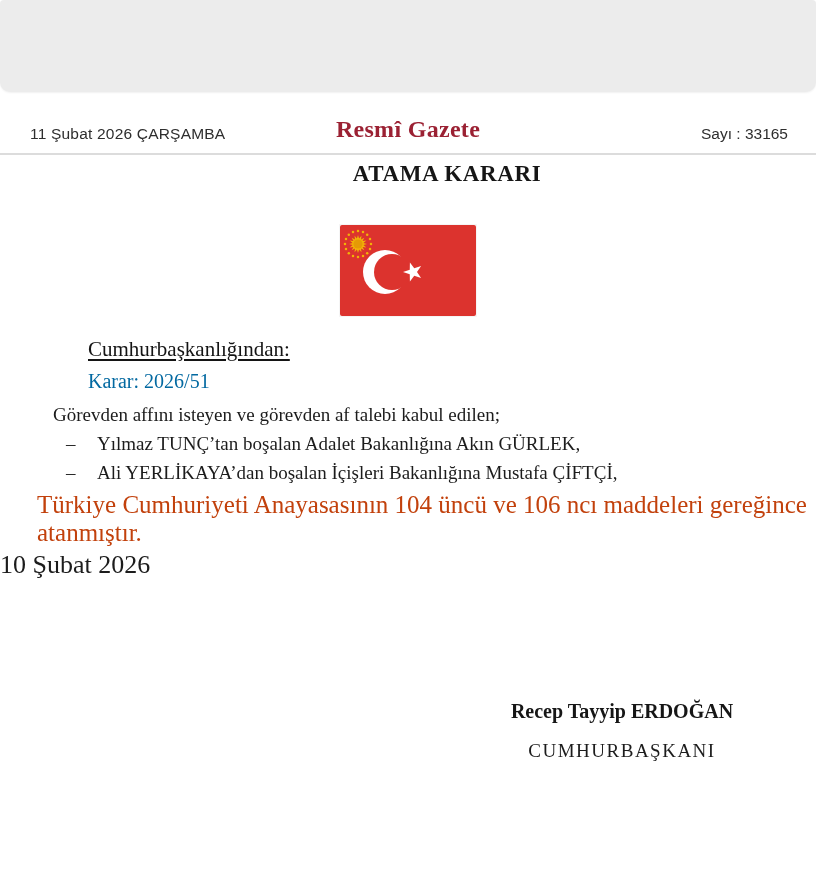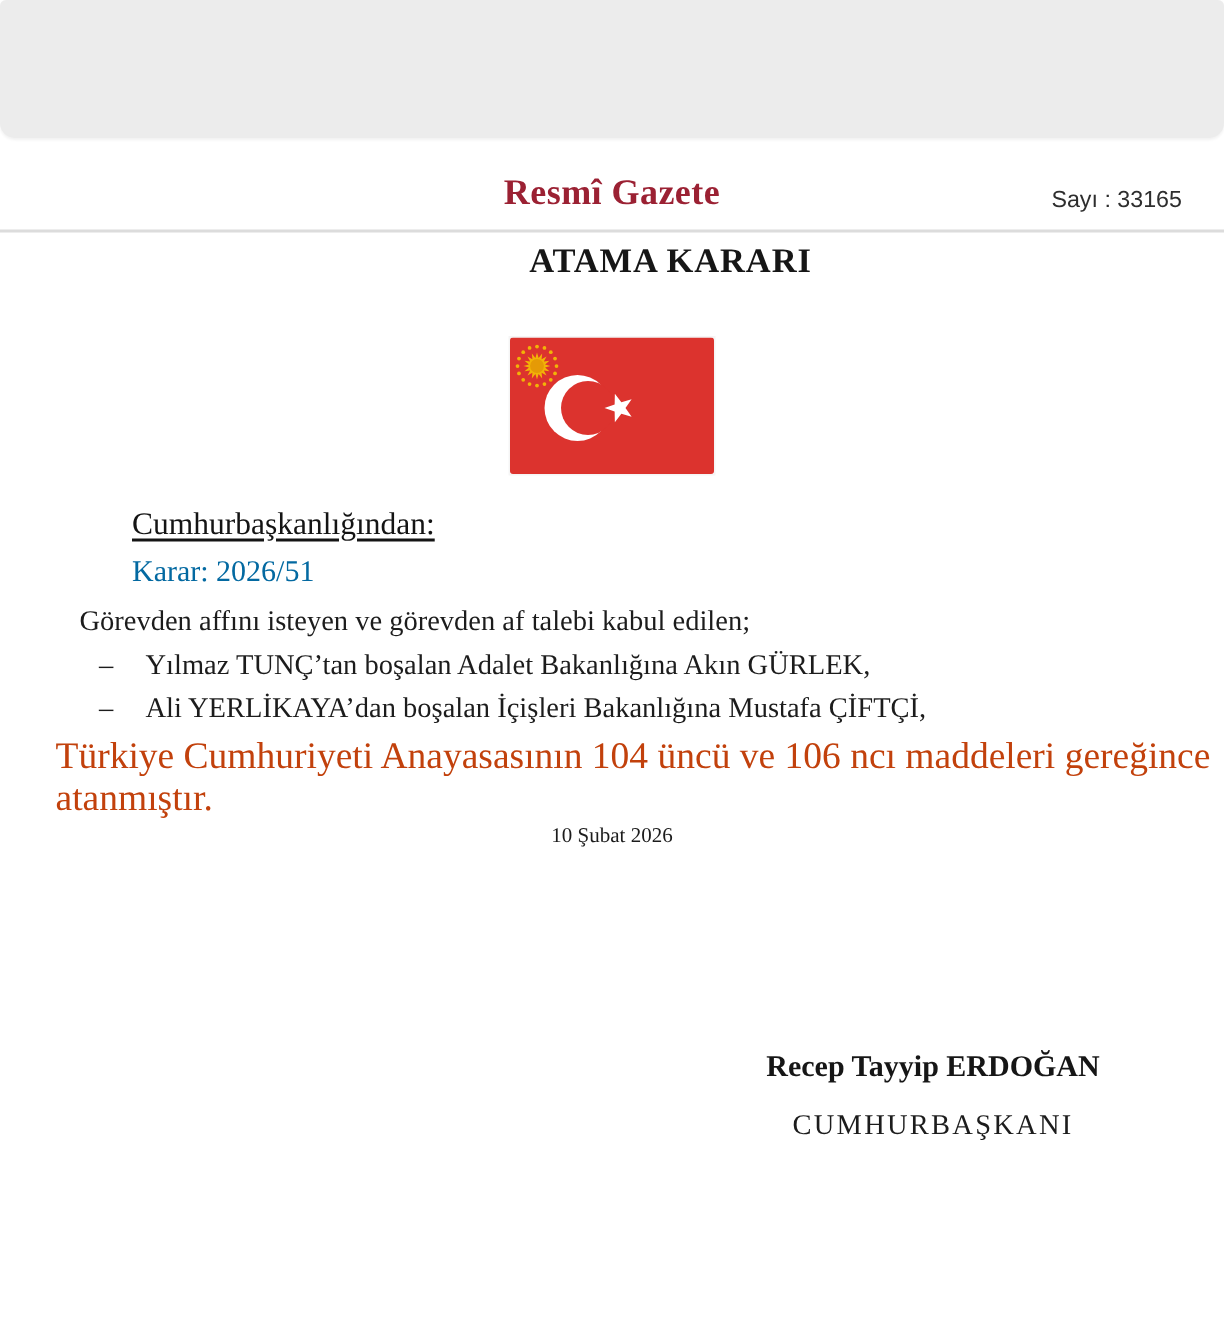--- a/index.html
+++ b/index.html
@@ -115,22 +115,21 @@
     position: absolute;
     left: 37px; top: 491px;
     font-size: 25px;
     color: #c2410c;
   }
 
   .decree-date {
     position: absolute;
     left: 0; top: 550px;
     width: 816px;
-    text-align: center;
-    font-size: 14px;
+    font-size: 26px;
     color: #1c1c1c;
   }
 
   .signature {
     position: absolute;
     left: 422px; top: 700px;
     width: 400px;
     text-align: center;
   }
   .signature-name {
@@ -146,20 +145,21 @@
   }
 </style>
 </head>
 <body>
 
 <div class="page">
 
   <div class="top-bar"></div>
 
   <div class="masthead">
+    <span class="masthead-date">11 Şubat 2026 ÇARŞAMBA</span>
     <span class="masthead-title" style="color:#9b2133;">Resmî Gazete</span>
     <span class="masthead-issue">Sayı : 33165</span>
   </div>
   <div class="masthead-rule"></div>
 
   <div class="doc-heading">ATAMA KARARI</div>
 
   <svg class="flag" viewBox="0 0 136 91" xmlns="http://www.w3.org/2000/svg" aria-hidden="true">
     <rect x="0" y="0" width="136" height="91" rx="2" fill="#dc332e"></rect>
 

